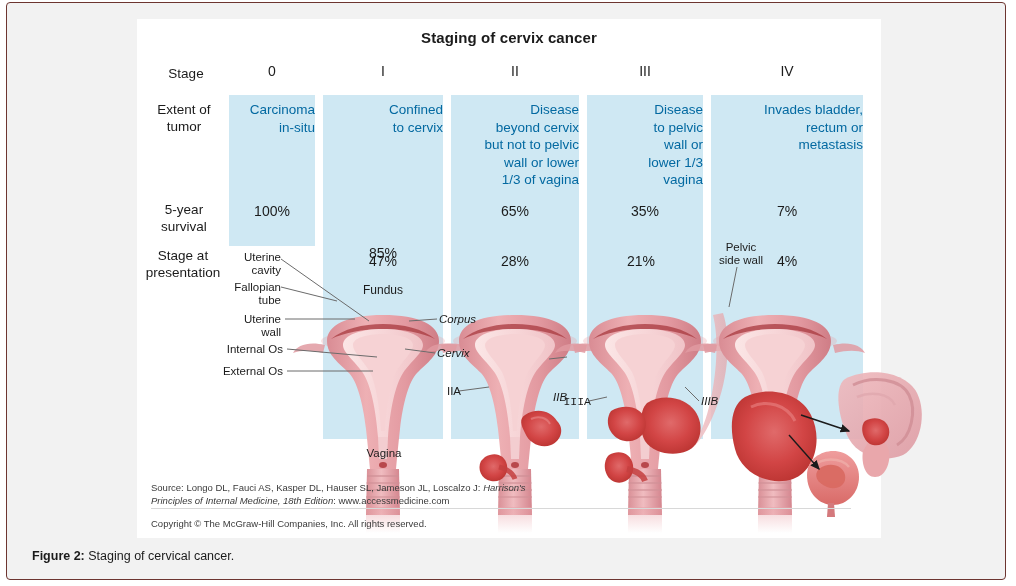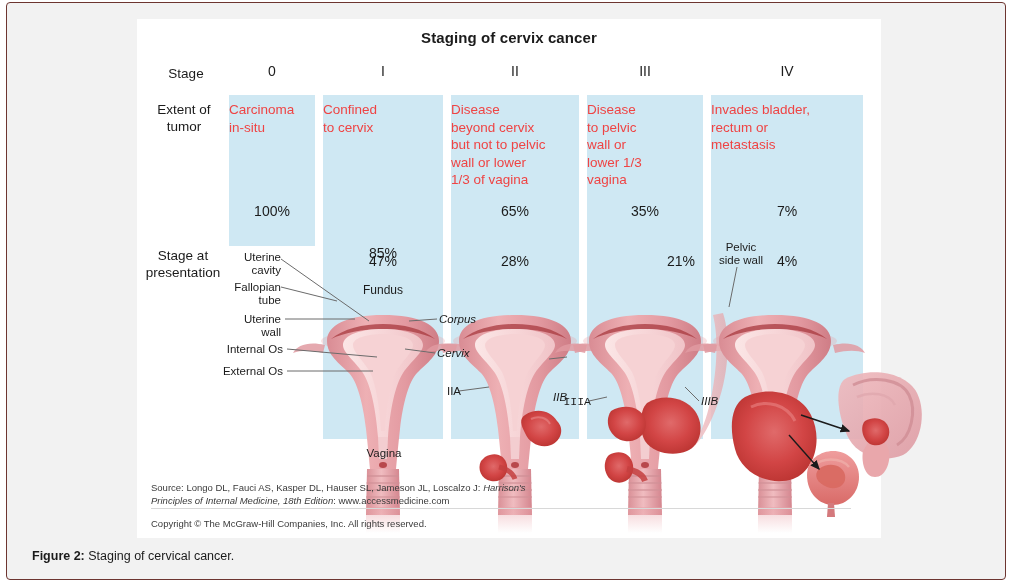--- a/index.html
+++ b/index.html
@@ -72,23 +72,23 @@
 
   .stage-head {
     position: absolute;
     text-align: center;
     font-size: 14px;
     color: #1b1b1b;
   }
 
   .extent-cell {
     position: absolute;
-    text-align: left;
+    text-align: right;
     font-size: 13.5px;
-    color: #ef4444;
+    color: #0369a1;
     line-height: 17.5px;
   }
 
   .pct-cell {
     position: absolute;
     text-align: center;
     font-size: 14px;
     color: #1b1b1b;
   }
 
@@ -152,20 +152,22 @@
 
       <div class="col-panel" style="left:92px; top:76px; width:86px; height:151px;"></div>
       <div class="col-panel" style="left:186px; top:76px; width:120px; height:344px;"></div>
       <div class="col-panel" style="left:314px; top:76px; width:128px; height:344px;"></div>
       <div class="col-panel" style="left:450px; top:76px; width:116px; height:344px;"></div>
       <div class="col-panel" style="left:574px; top:76px; width:152px; height:344px;"></div>
 
       <div class="row-label" style="left:10px; top:46px; width:78px;">Stage</div>
       <div class="row-label" style="left:6px; top:82px; width:82px; white-space:pre-line;">Extent of
 tumor</div>
+      <div class="row-label" style="left:6px; top:182px; width:82px; white-space:pre-line;">5-year
+survival</div>
       <div class="row-label" style="left:0px; top:228px; width:92px; white-space:pre-line;">Stage at
 presentation</div>
 
       <div class="stage-head" style="left:92px; top:44px; width:86px;">0</div>
       <div class="stage-head" style="left:186px; top:44px; width:120px;">I</div>
       <div class="stage-head" style="left:314px; top:44px; width:128px;">II</div>
       <div class="stage-head" style="left:450px; top:44px; width:116px;">III</div>
       <div class="stage-head" style="left:574px; top:44px; width:152px;">IV</div>
 
       <div class="extent-cell" style="left:92px; top:82px; width:86px; white-space:pre-line;">Carcinoma
@@ -187,21 +189,21 @@
 metastasis</div>
 
       <div class="pct-cell" style="left:92px; top:184px; width:86px;">100%</div>
       <div class="pct-cell" style="left:186px; top:184px; width:120px;margin-top:42px;">85%</div>
       <div class="pct-cell" style="left:314px; top:184px; width:128px;">65%</div>
       <div class="pct-cell" style="left:450px; top:184px; width:116px;">35%</div>
       <div class="pct-cell" style="left:574px; top:184px; width:152px;">7%</div>
 
       <div class="pct-cell" style="left:186px; top:234px; width:120px;">47%</div>
       <div class="pct-cell" style="left:314px; top:234px; width:128px;">28%</div>
-      <div class="pct-cell" style="left:450px; top:234px; width:108px;text-align:right;">21%</div>
+      <div class="pct-cell" style="left:450px; top:234px; width:108px;">21%</div>
       <div class="pct-cell" style="left:574px; top:234px; width:152px;">4%</div>
 
       <svg style="position:absolute; left:0; top:0;" width="744" height="460" viewBox="0 0 744 460">
         <defs>
           <linearGradient id="gWall" x1="0" y1="0" x2="1" y2="0">
             <stop offset="0%" stop-color="#d98c94"></stop>
             <stop offset="35%" stop-color="#eeb0b4"></stop>
             <stop offset="70%" stop-color="#e39aa1"></stop>
             <stop offset="100%" stop-color="#cf7d86"></stop>
           </linearGradient>

